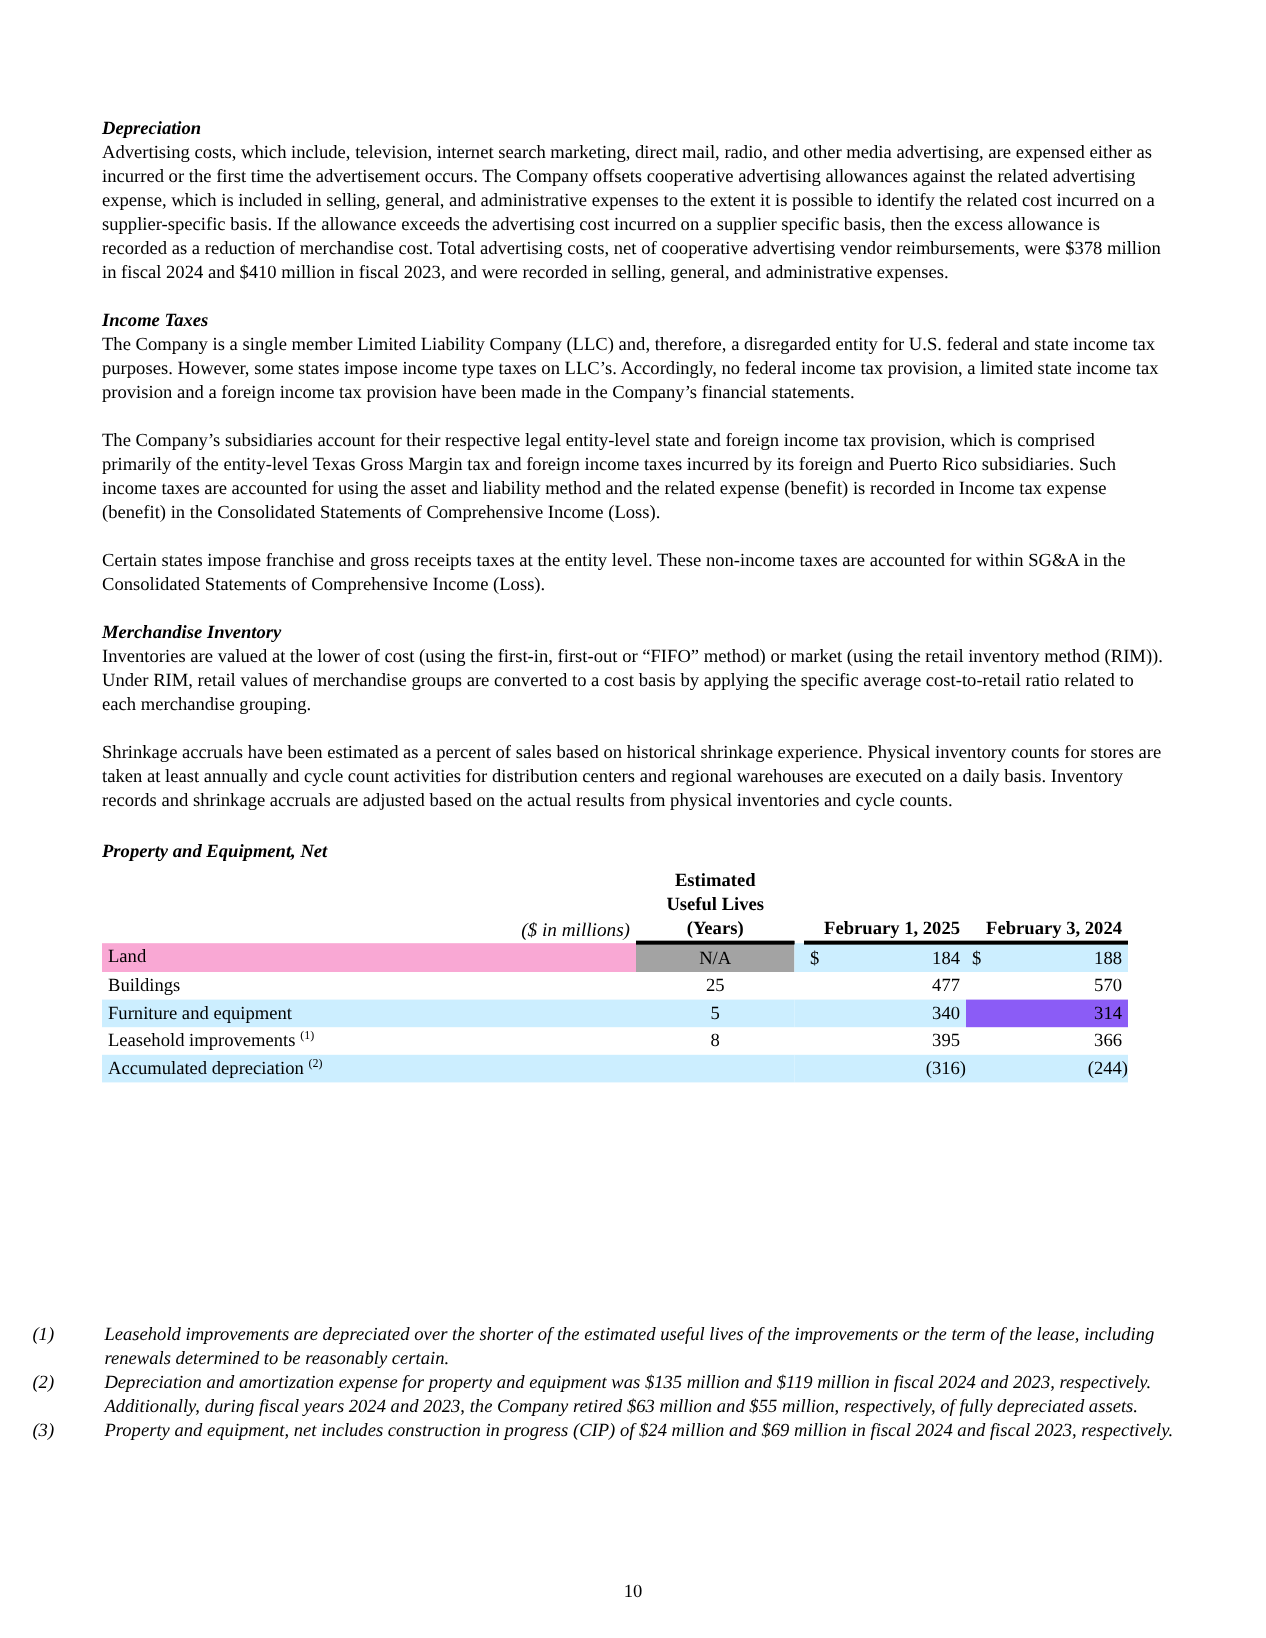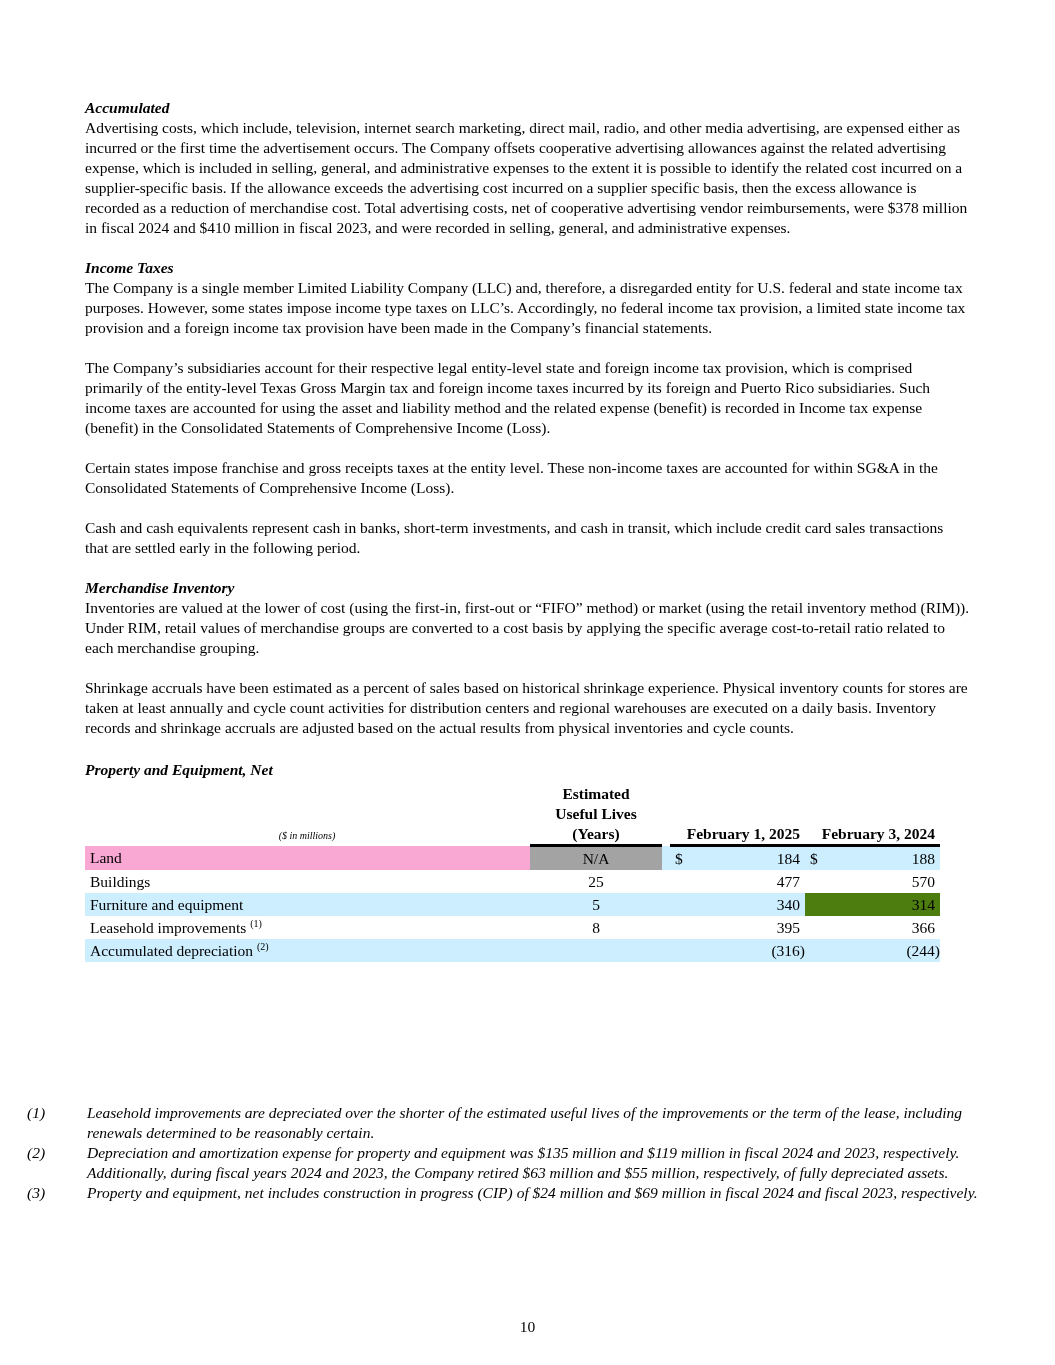--- a/index.html
+++ b/index.html
@@ -10,21 +10,21 @@
   }
   .page { position: absolute; left: 85px; top: 98px; width: 885px; }
   .heading { font-weight: bold; font-style: italic; margin: 0; }
   p { margin: 0; }
   .gap { height: 20px; }
   .sec { margin-bottom: 20px; }
   .tbl-title { font-weight: bold; font-style: italic; margin-top: 22px; }
   table { border-collapse: collapse; width: 855px; margin-top: 4px; font-size: 15.5px; }
   td, th { padding: 0 5px; height: 23px; line-height: 20px; }
   th { font-weight: bold; vertical-align: bottom; }
-  .units { font-style: italic; font-weight: normal; text-align: center; font-size: 10px; padding-left: 4px; }
+  .units { font-style: italic; font-weight: normal; text-align: right; font-size: 16px; padding-left: 4px; }
   .c-life { width: 122px; text-align: center; }
   .c-sp { width: 8px; padding: 0; }
   .c-v1 { width: 125px; }
   .c-v2 { width: 125px; }
   .hdr-life { border-bottom: 3px solid #000; }
   .hdr-val { border-bottom: 3px solid #000; text-align: right; white-space: nowrap; }
   tr.shade td { background: #cceeff; }
   .num { text-align: right; }
   .dollar { display: inline-block; float: left; }
   .paren { margin-right: -5px; }
@@ -36,35 +36,34 @@
   .note .n { width: 60px; flex: 0 0 60px; padding-left: 2px; }
   .note .t { flex: 1; }
   .pageno { position: absolute; top: 1317px; left: 0; width: 1055px; text-align: center; }
 </style>
 </head>
 <body>
 
 <div class="page">
 
   <div class="sec">
-    <p class="heading">Accumulated</p>
+    <p class="heading">Depreciation</p>
     <p>Advertising costs, which include, television, internet search marketing, direct mail, radio, and other media advertising, are expensed either as incurred or the first time the advertisement occurs. The Company offsets cooperative advertising allowances against the related advertising expense, which is included in selling, general, and administrative expenses to the extent it is possible to identify the related cost incurred on a supplier-specific basis. If the allowance exceeds the advertising cost incurred on a supplier specific basis, then the excess allowance is recorded as a reduction of merchandise cost. Total advertising costs, net of cooperative advertising vendor reimbursements, were $378 million in fiscal 2024 and $410 million in fiscal 2023, and were recorded in selling, general, and administrative expenses.</p>
   </div>
 
   <div class="sec">
     <p class="heading">Income Taxes</p>
     <p>The Company is a single member Limited Liability Company (LLC) and, therefore, a disregarded entity for U.S. federal and state income tax purposes. However, some states impose income type taxes on LLC’s. Accordingly, no federal income tax provision, a limited state income tax provision and a foreign income tax provision have been made in the Company’s financial statements.</p>
     <div class="gap"></div>
     <p>The Company’s subsidiaries account for their respective legal entity-level state and foreign income tax provision, which is comprised primarily of the entity-level Texas Gross Margin tax and foreign income taxes incurred by its foreign and Puerto Rico subsidiaries. Such income taxes are accounted for using the asset and liability method and the related expense (benefit) is recorded in Income tax expense (benefit) in the Consolidated Statements of Comprehensive Income (Loss).</p>
     <div class="gap"></div>
     <p>Certain states impose franchise and gross receipts taxes at the entity level.  These non-income taxes are accounted for within SG&amp;A in the Consolidated Statements of Comprehensive Income (Loss).</p>
   </div>
 
   <div class="sec">
-    <p>Cash and cash equivalents represent cash in banks, short-term investments, and cash in transit, which include credit card sales transactions that are settled early in the following period.</p>
   </div>
 
   <div>
     <p class="heading">Merchandise Inventory</p>
     <p>Inventories are valued at the lower of cost (using the first-in, first-out or “FIFO” method) or market (using the retail inventory method (RIM)). Under RIM, retail values of merchandise groups are converted to a cost basis by applying the specific average cost-to-retail ratio related to each merchandise grouping.</p>
     <div class="gap"></div>
     <p>Shrinkage accruals have been estimated as a percent of sales based on historical shrinkage experience. Physical inventory counts for stores are taken at least annually and cycle count activities for distribution centers and regional warehouses are executed on a daily basis.  Inventory records and shrinkage accruals are adjusted based on the actual results from physical inventories and cycle counts.</p>
   </div>
 
   <p class="tbl-title">Property and Equipment, Net</p>
@@ -96,21 +95,21 @@
           <td class="c-life">25</td>
           <td class="c-sp"></td>
           <td class="num v"><span>477</span></td>
           <td class="num v"><span>570</span></td>
         </tr>
         <tr class="shade">
           <td style="background: rgb(204, 238, 255);"><span>Furniture and equipment</span></td>
           <td class="c-life" style="background: rgb(204, 238, 255);">5</td>
           <td class="c-sp" style="background: rgb(204, 238, 255);"></td>
           <td class="num v" style="background: rgb(204, 238, 255);"><span>340</span></td>
-          <td class="num v" style="background: #4d7c0f;"><span>314</span></td>
+          <td class="num v" style="background: #8b5cf6;"><span>314</span></td>
         </tr>
         <tr>
           <td><span>Leasehold improvements</span> <sup>(1)</sup></td>
           <td class="c-life">8</td>
           <td class="c-sp"></td>
           <td class="num v"><span>395</span></td>
           <td class="num v"><span>366</span></td>
         </tr>
         <tr class="shade">
           <td style="background: rgb(204, 238, 255);"><span>Accumulated depreciation</span> <sup>(2)</sup></td>

